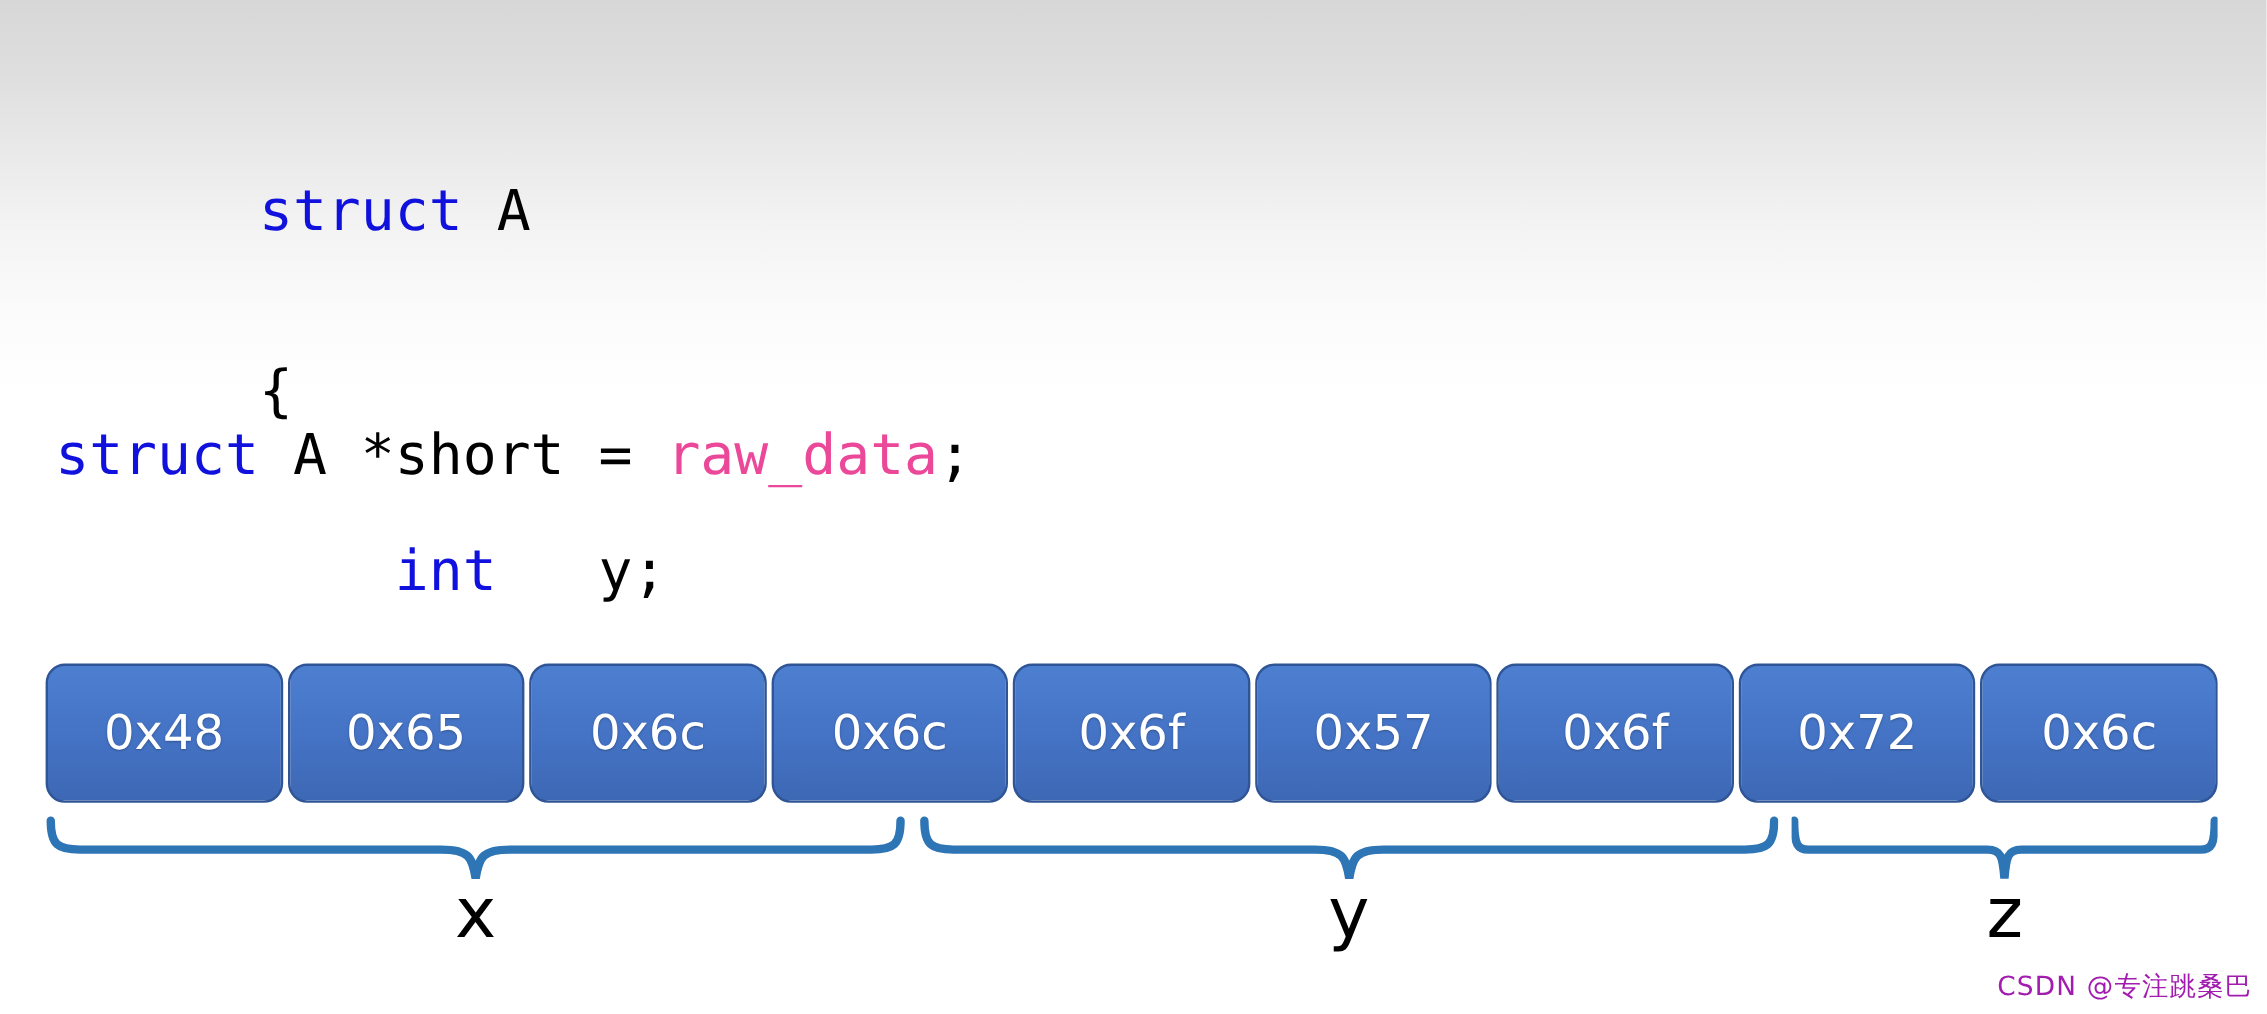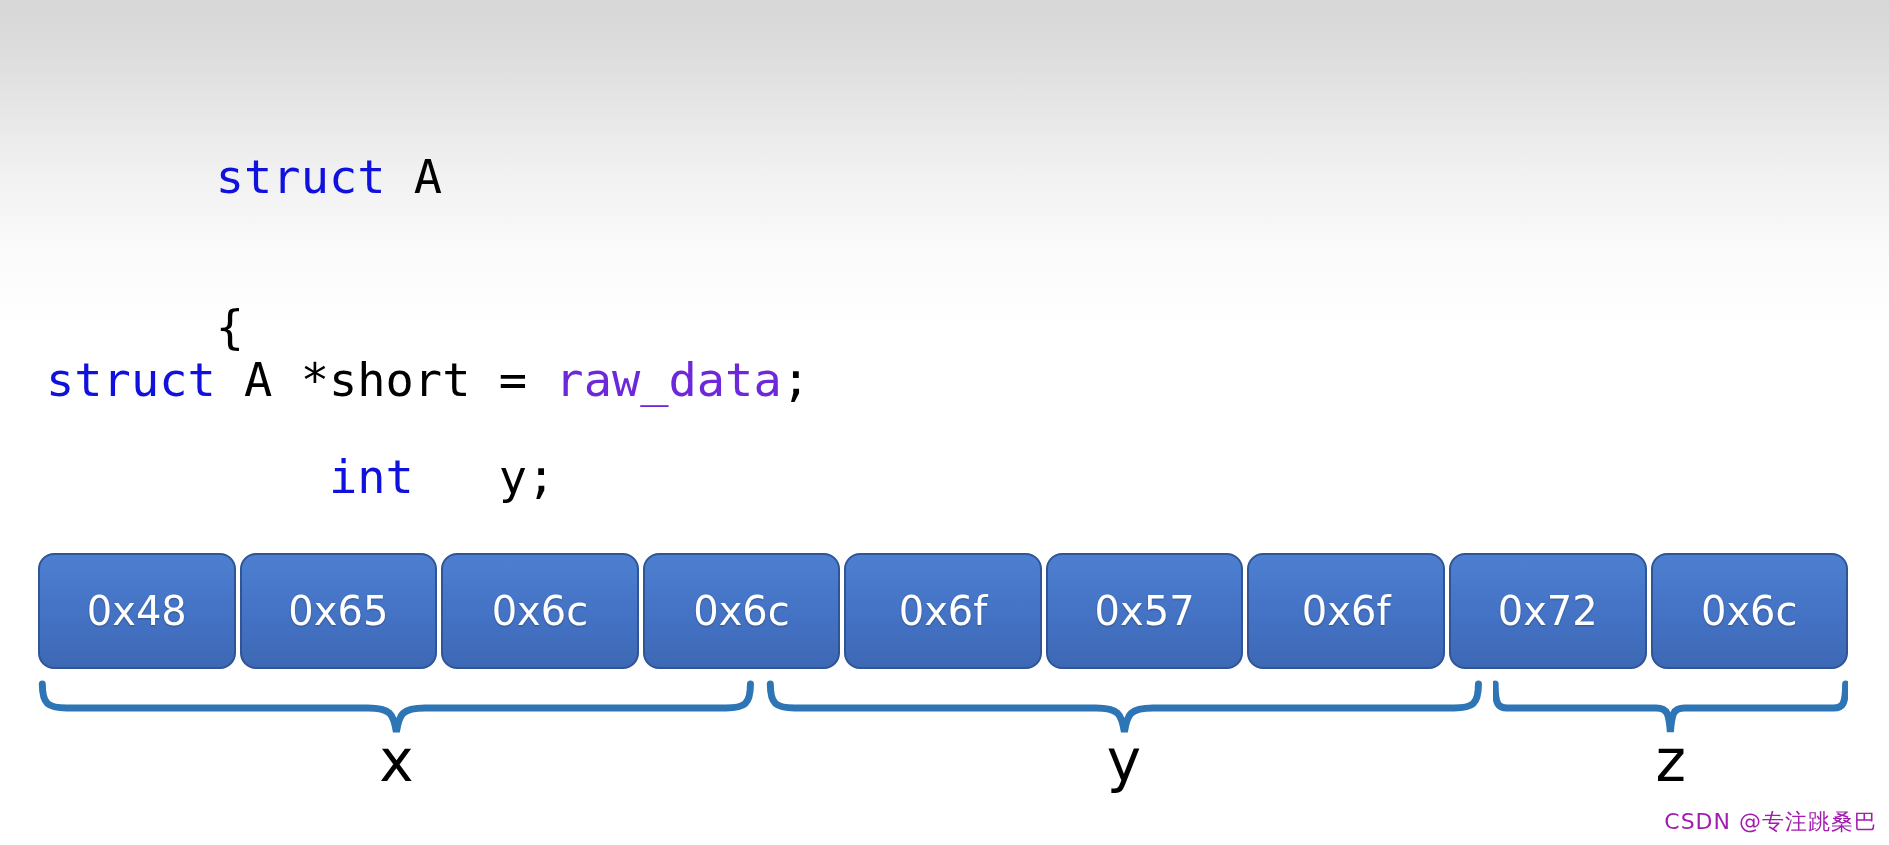--- a/index.html
+++ b/index.html
@@ -34,41 +34,42 @@
     font-family: "DejaVu Sans Mono", "Liberation Mono", monospace;
     font-size: 47px;
     line-height: 50px;
     white-space: pre;
     color: #000000;
     letter-spacing: 0px;
   }
   #code-block .ln { display: block; height: 50px; }
   .kw   { color: #1111dd; }
   .id   { color: #000000; }
-  .var  { color: #6d28d9; }
+  .var  { color: #ec4899; }
   #decl-line {
     position: absolute;
     left: 46px;
     top: 355px;
     font-family: "DejaVu Sans Mono", "Liberation Mono", monospace;
     font-size: 47px;
     line-height: 50px;
     white-space: pre;
     color: #000000;
   }
 
   
   #byte-row {
     position: absolute;
     left: 38px;
     top: 553px;
     width: 1810px;
     height: 116px;
     display: flex;
     gap: 4px;
+    justify-content: center;
   }
   .byte-box {
     flex: 1 1 0;
     border-radius: 16px;
     background: linear-gradient(to bottom, #4d7fd0 0%, #4472c4 55%, #3d68b4 100%);
     border: 2px solid #2f5597;
     box-sizing: border-box;
     display: flex;
     align-items: center;
     justify-content: center;

